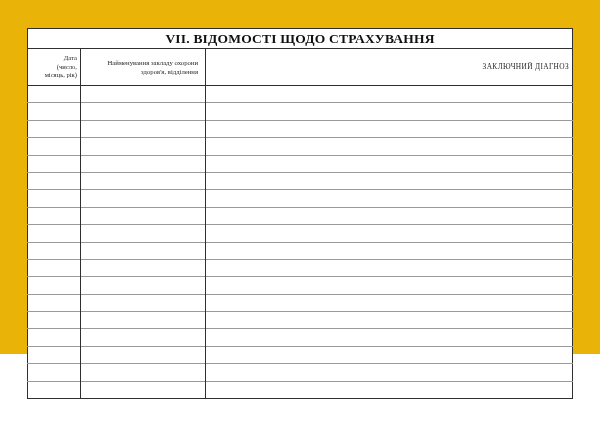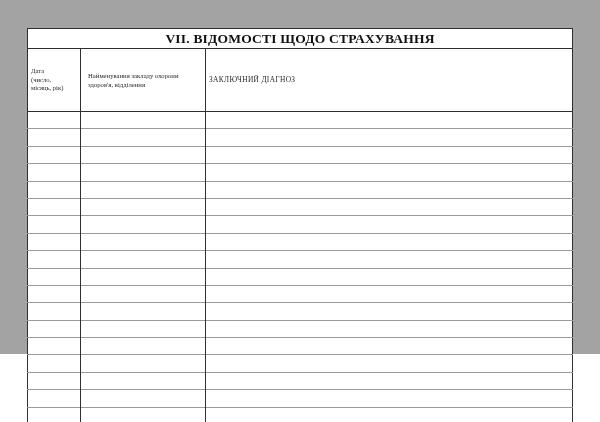--- a/index.html
+++ b/index.html
@@ -13,21 +13,21 @@
     overflow: hidden;
     font-family: "Liberation Serif", "DejaVu Serif", serif;
     color: #1a1a1a;
     -webkit-font-smoothing: antialiased;
   }
 
   .page {
     position: relative;
     width: 600px;
     height: 354px;
-    background: #a3a3a3;
+    background: #eab308;
   }
 
   
   .form-table {
     position: absolute;
     left: 27px;
     top: 28px;
     width: 545px;
     height: 365px;
     border-collapse: collapse;
@@ -56,22 +56,22 @@
     letter-spacing: 0.2px;
     line-height: 18px;
     white-space: nowrap;
     color: #111111;
   }
 
   
   .head-row td {
     height: 34px;
     border-bottom: 1.4px solid #2f2f2f;
-    text-align: left;
-    padding: 14px 3px;
+    text-align: right;
+    padding: 1px 3px;
     margin-top: 45px;
   }
   .head-row td.col-div {
     border-right: 1.4px solid #2f2f2f;
   }
 
   .hdr-date {
     font-size: 6.6px;
     line-height: 8.6px;
     color: #2a2a2a;

